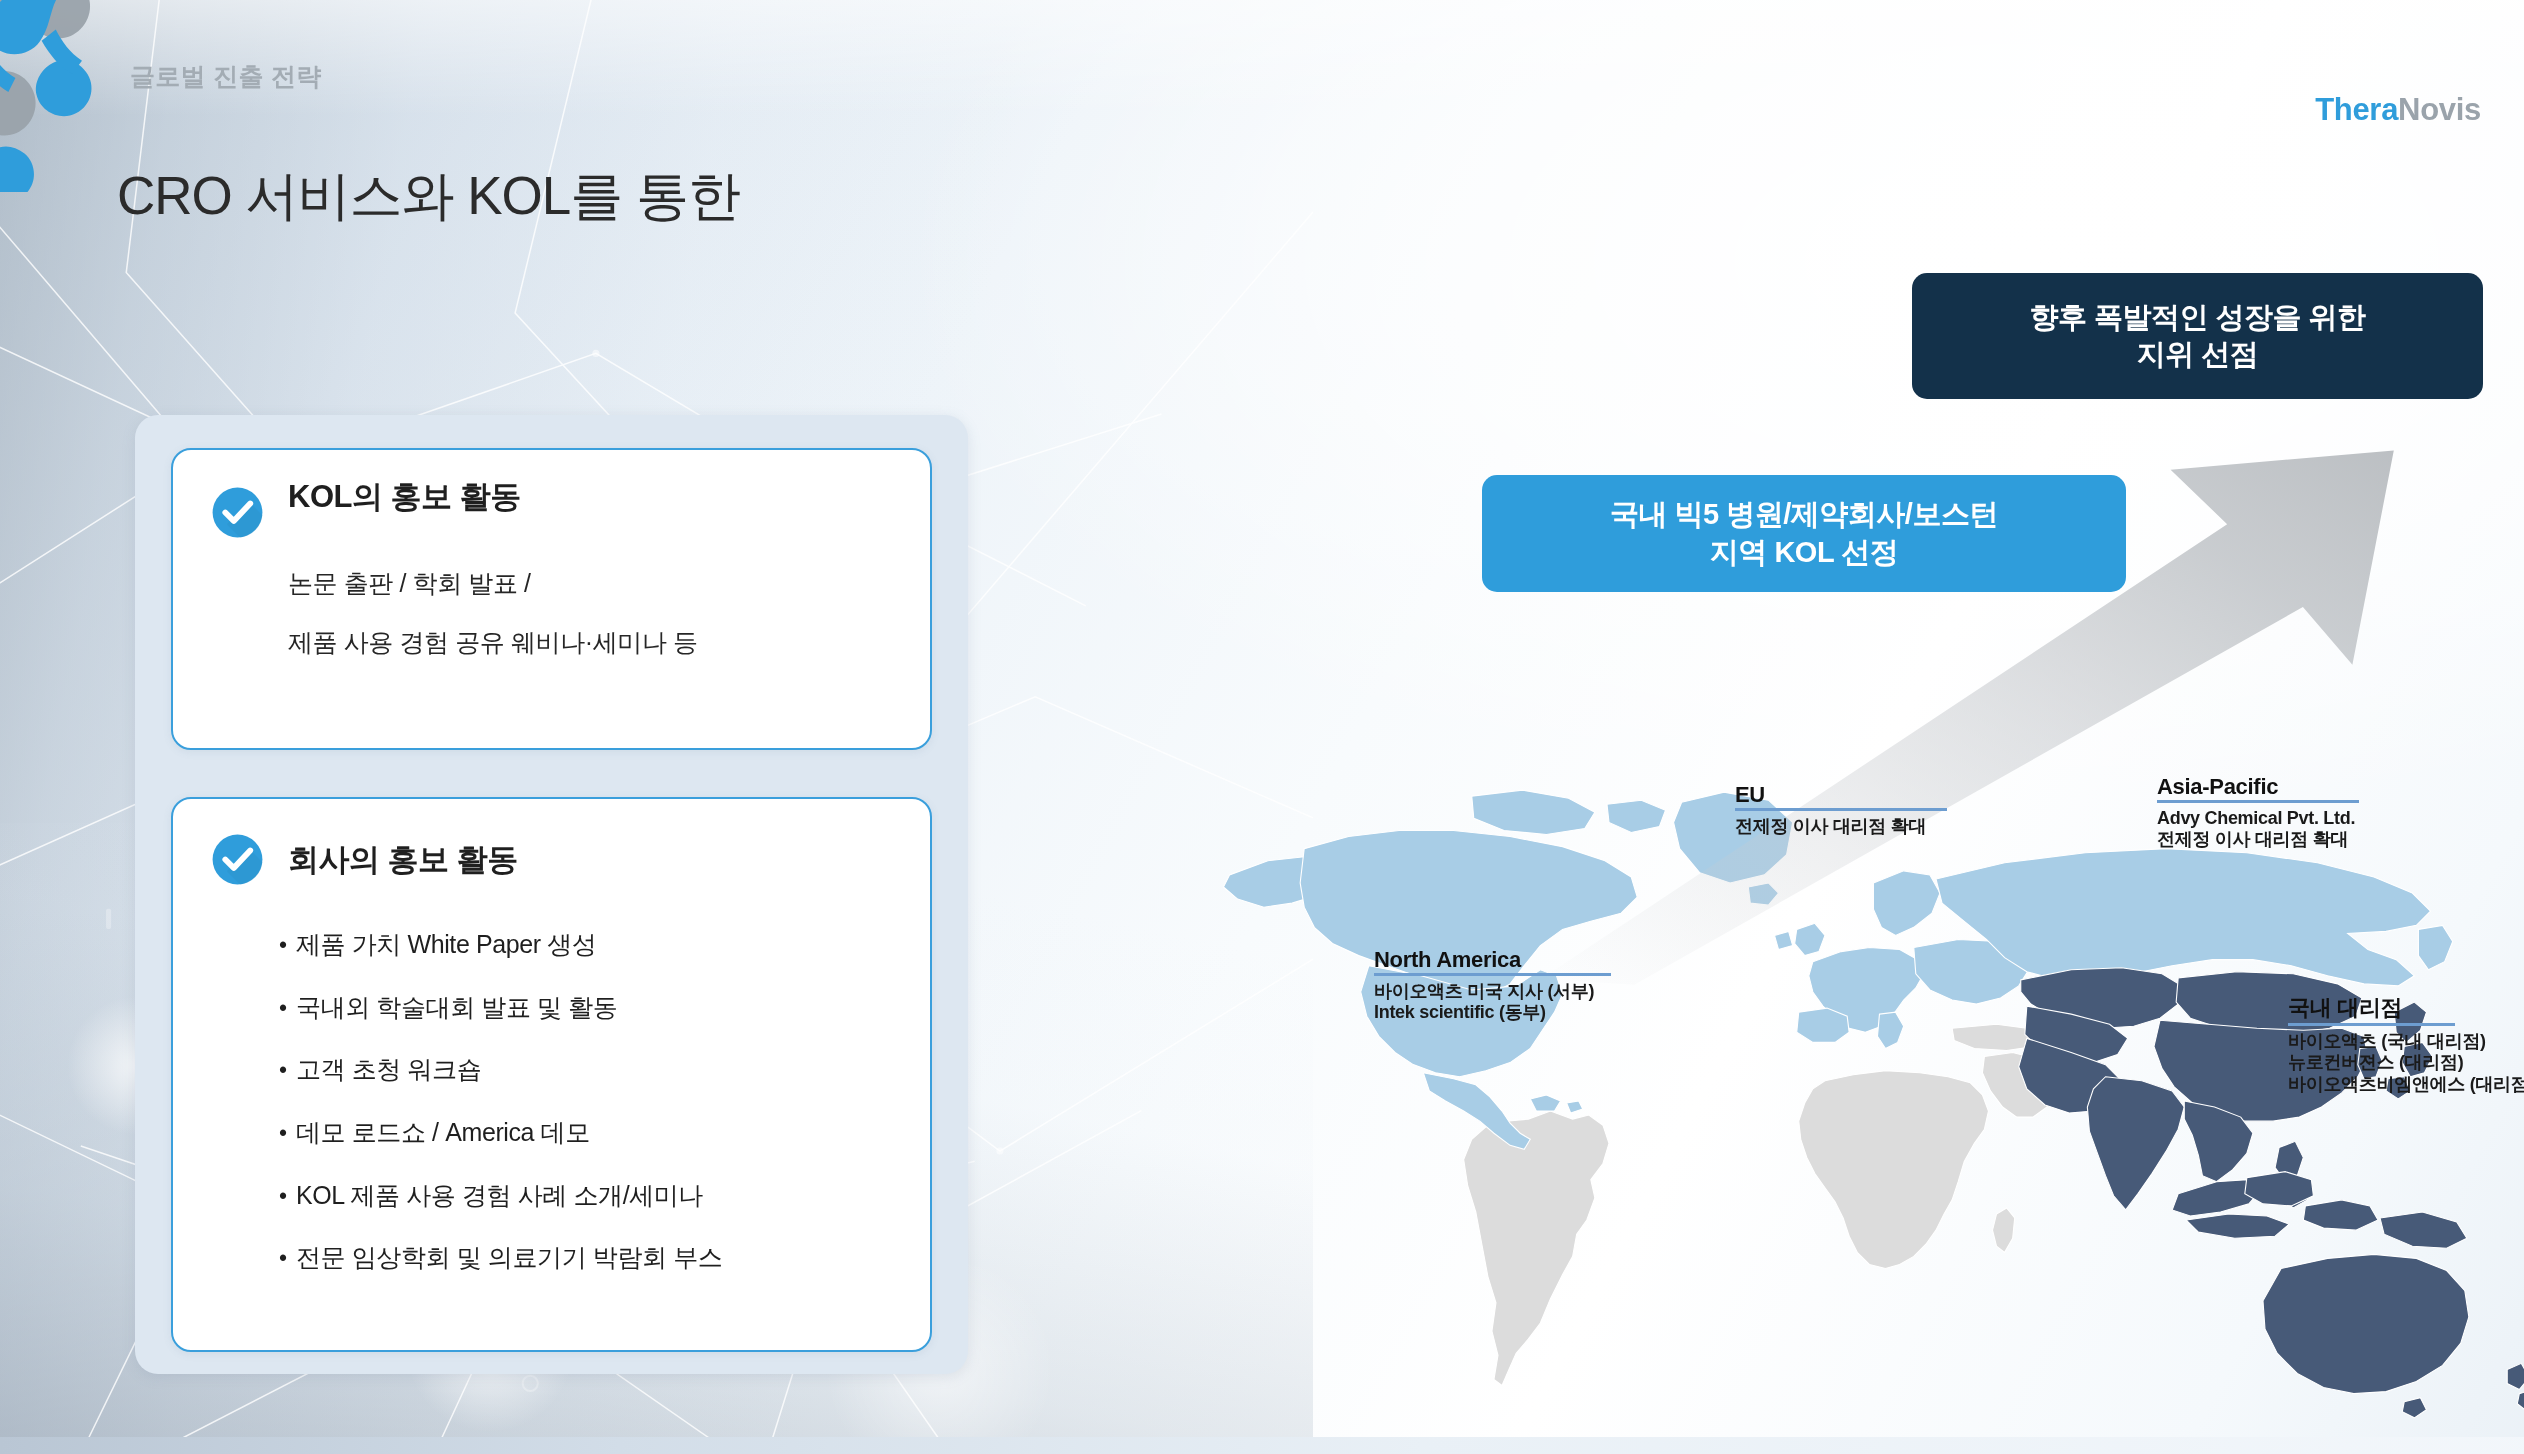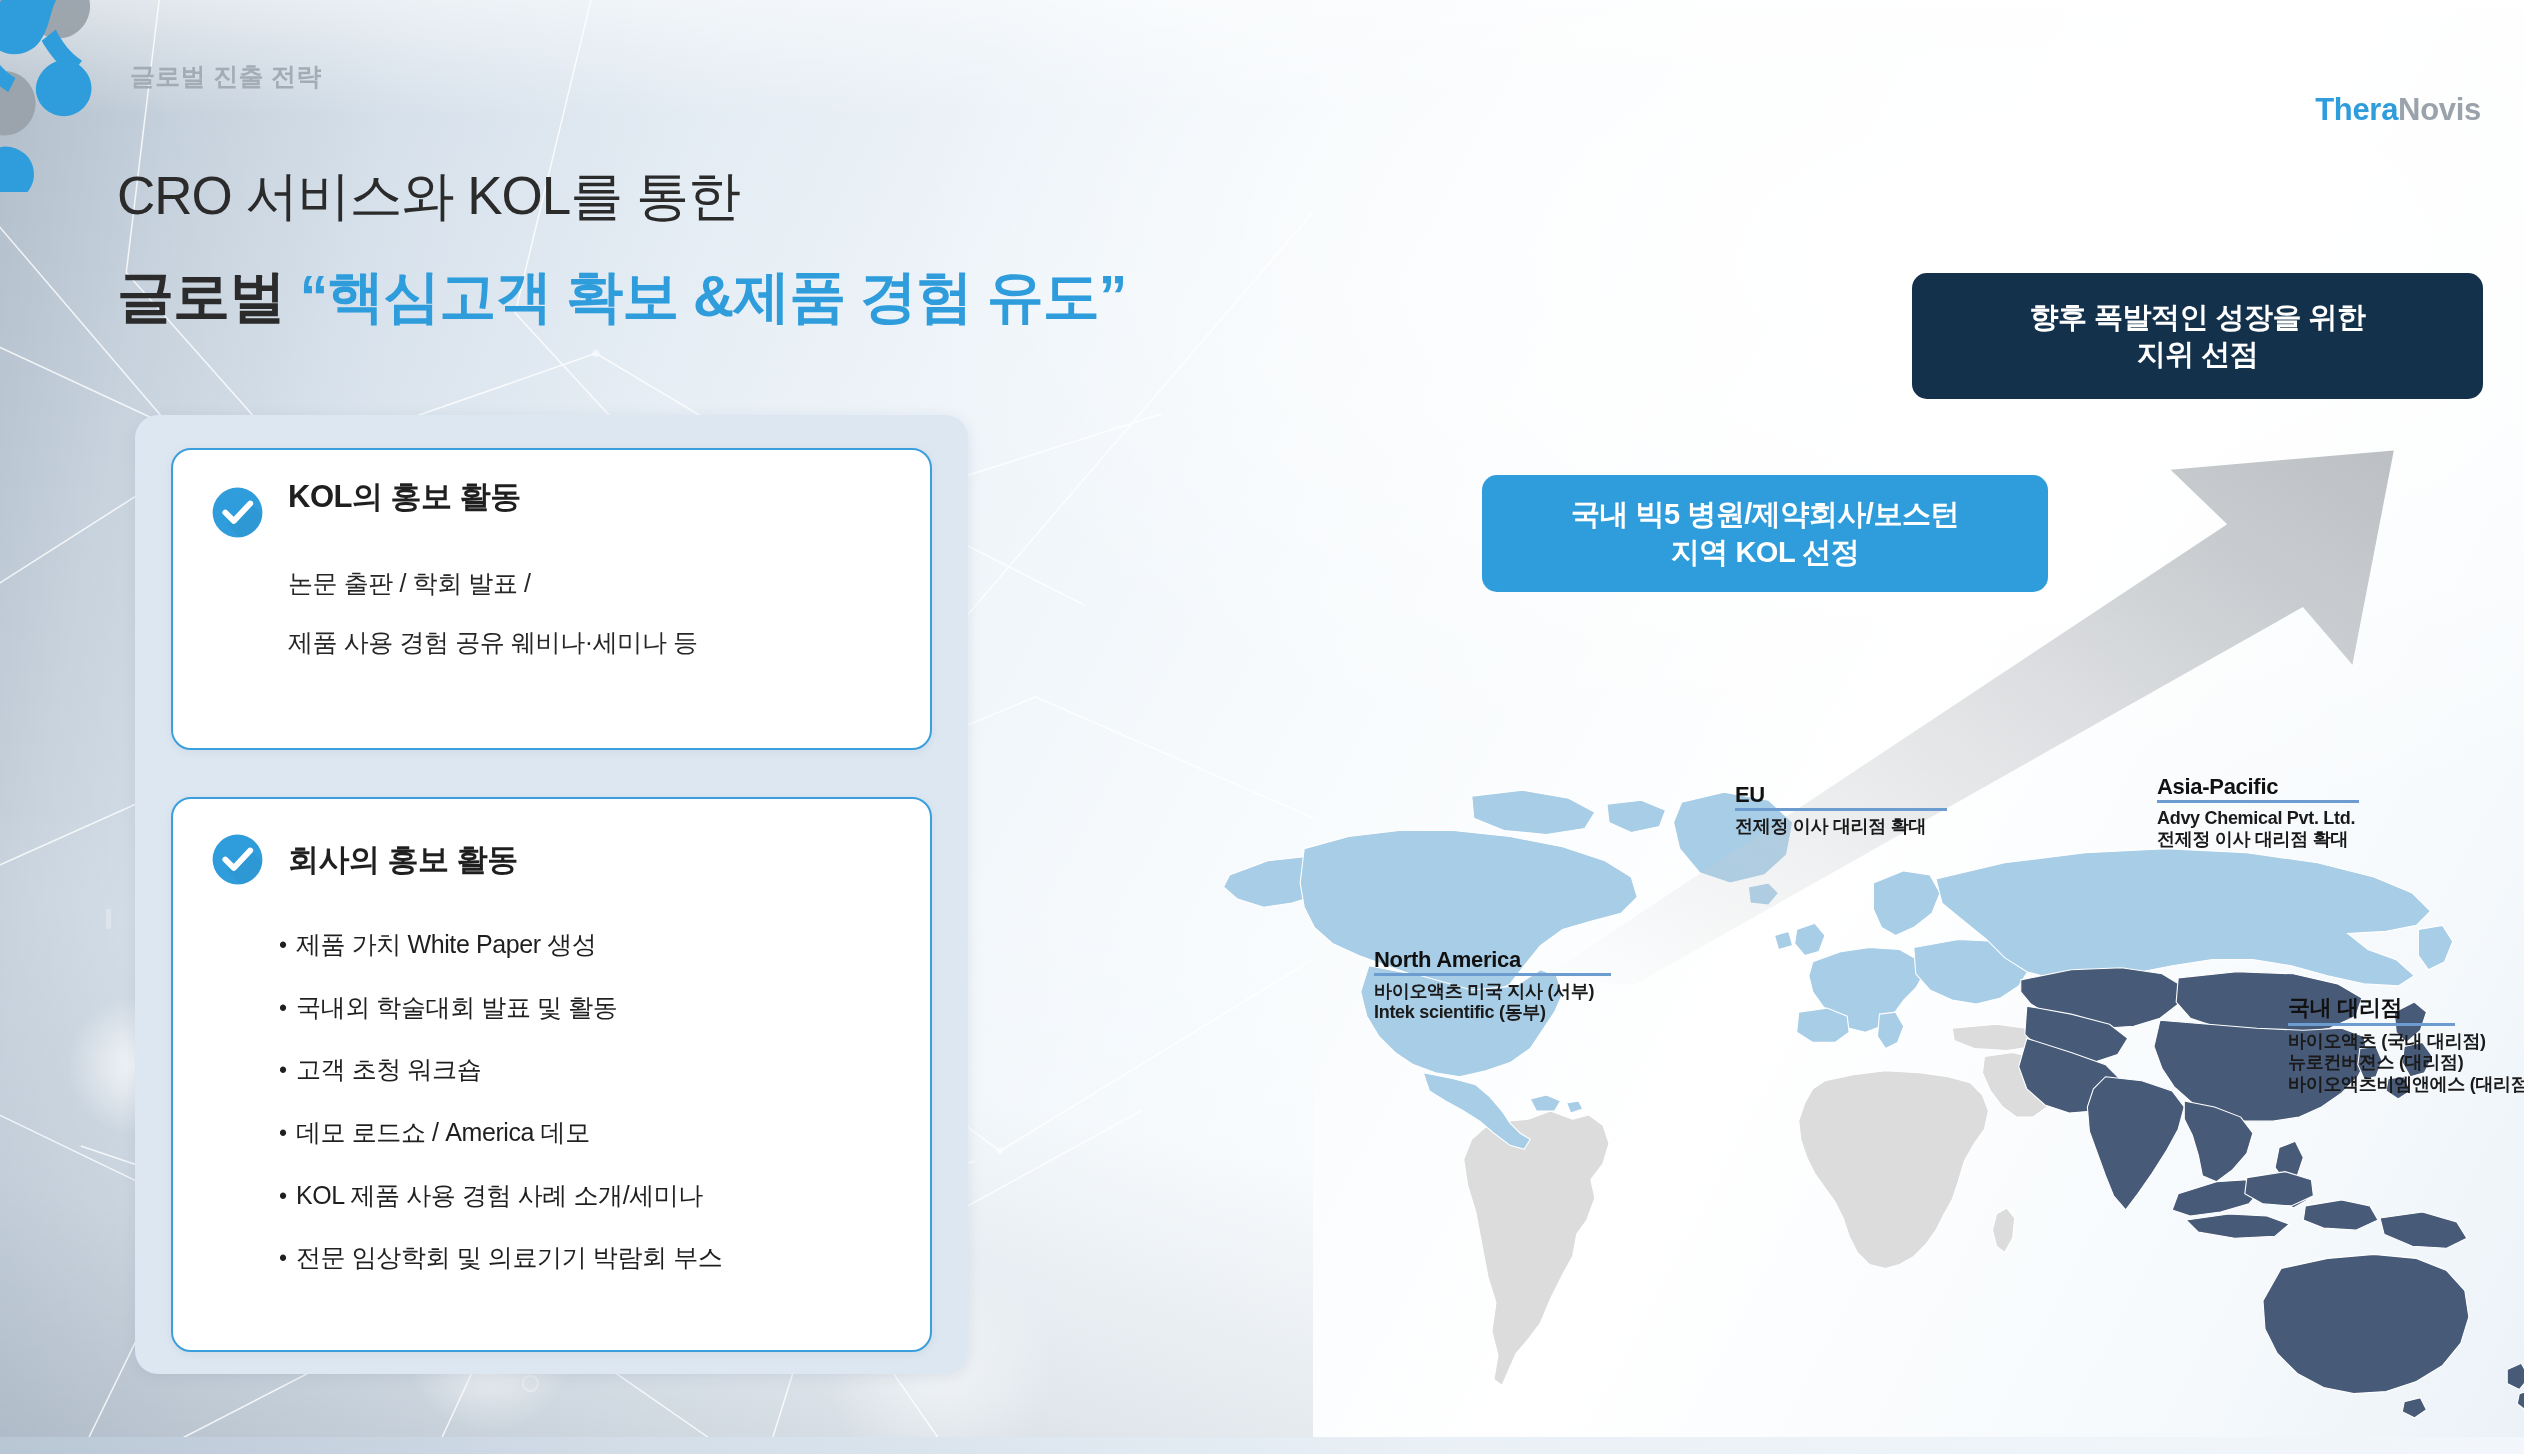--- a/index.html
+++ b/index.html
@@ -162,21 +162,21 @@
     font-weight: 800; letter-spacing: -0.5px;
     color: #ffffff;
   }
   .callout span { display: block; white-space: nowrap; }
   .callout-dark {
     left: 1912px; top: 273px; width: 571px; height: 126px;
     background: #13314a;
     font-size: 29px; line-height: 1.28;
   }
   .callout-blue {
-    left: 1482px; top: 475px; width: 566px; height: 117px;
+    left: 1482px; top: 475px; width: 644px; height: 117px;
     background: #2f9ddb;
     font-size: 29px; line-height: 1.28;
   }
   .callout-gray {
     left: 1059px; top: 647px; width: 576px; height: 117px;
     background: #a3a7ad;
     font-size: 29px; line-height: 1.28;
   }
 
   
@@ -293,23 +293,20 @@
   </svg>
 
   <div class="eyebrow">글로벌 진출 전략</div>
 
   <div class="brand-logo">
     <span class="brand-thera">Thera</span><span class="brand-novis">Novis</span>
   </div>
 
   <div class="title-line1">CRO 서비스와 KOL를 통한</div>
 
-  <div class="title-line2">
-    <span class="title-dark">글로벌 </span><span class="title-accent">“핵심고객 확보 &amp;제품 경험 유도”</span>
-  </div>
 
   <div class="left-panel"></div>
 
   <div class="card card-1"></div>
   <svg class="check-icon" style="left:211px; top:486px;" viewBox="0 0 100 100">
     <circle cx="50" cy="50" r="47" fill="#2f9ddb"></circle>
     <path d="M50 3 A47 47 0 0 1 97 50 L73 26 Z" fill="#2a90c9" opacity="0.0"></path>
     <path d="M72 30 L97 55 A47 47 0 0 1 55 97 L30 72 Z" fill="#2a8ec6" opacity="0.35"></path>
     <path d="M27 50 L43 66 L74 33" fill="none" stroke="#ffffff" stroke-width="11" stroke-linecap="round" stroke-linejoin="round"></path>
   </svg>

